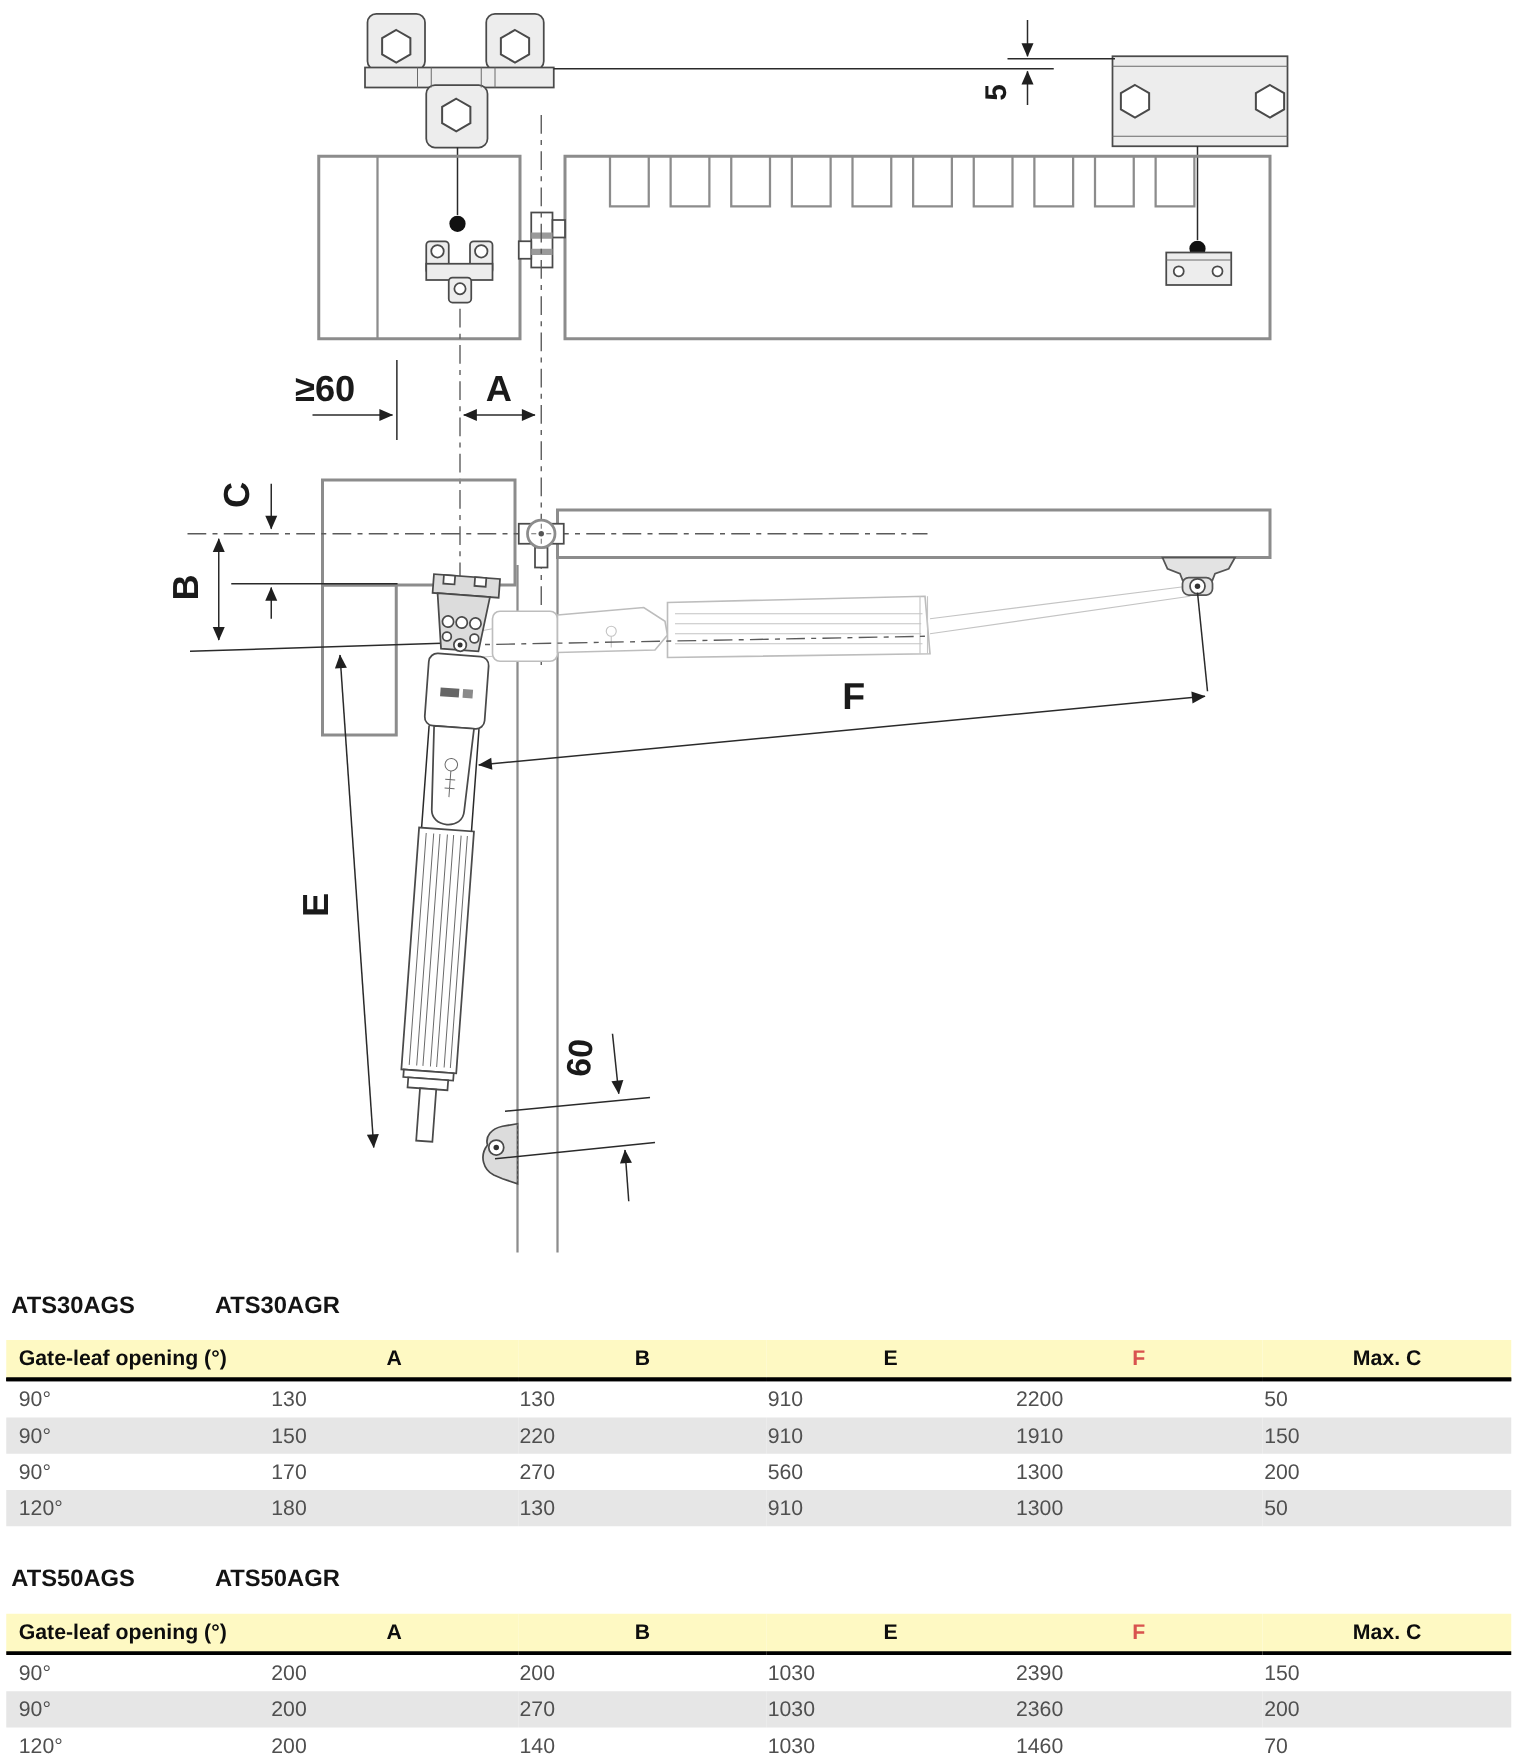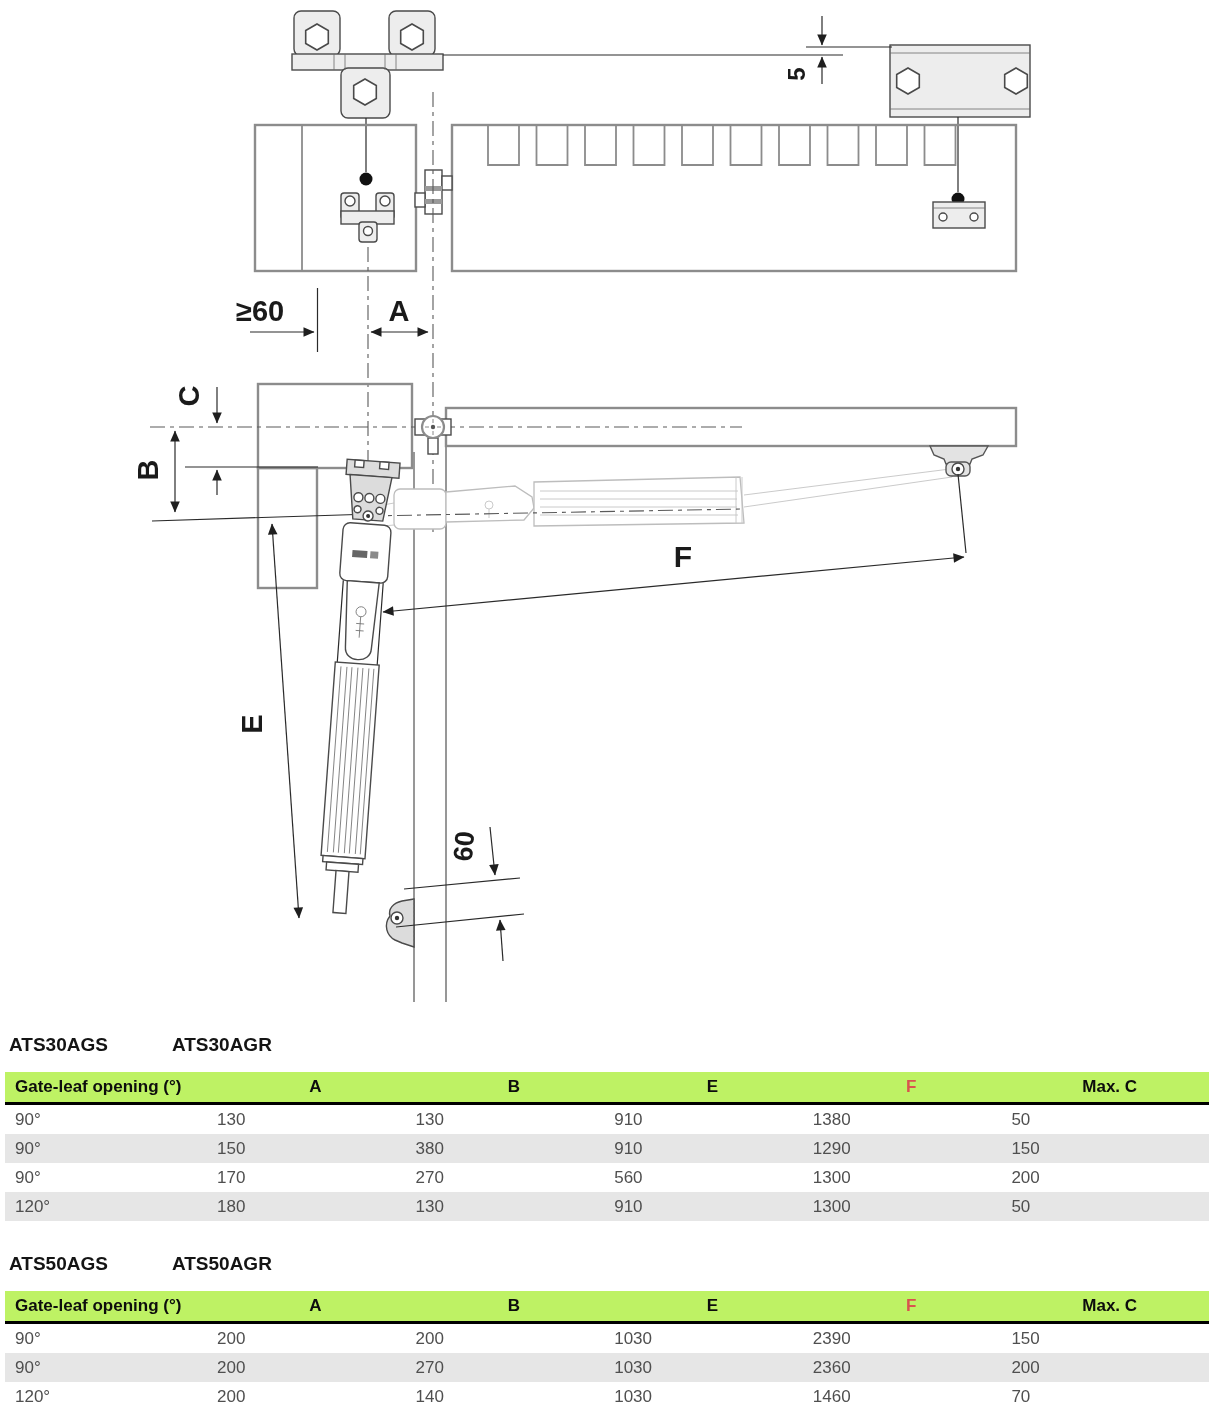--- a/index.html
+++ b/index.html
@@ -22,21 +22,21 @@
   .dtxt-s{font:bold 24px "Liberation Sans",sans-serif;fill:#1a1a1a;}
   .dtxt-m{font:bold 27px "Liberation Sans",sans-serif;fill:#1a1a1a;}
   .dtxt-f{font:bold 30px "Liberation Sans",sans-serif;fill:#1a1a1a;}
 
   
   .section{padding:0 5px;}
   .sec1{margin-top:24px;}
   .sec2{margin-top:32px;}
   .models{display:flex;gap:64px;font-weight:bold;font-size:19px;color:#141414;line-height:22px;margin:0 0 16px 4px;}
   table{border-collapse:collapse;width:100%;table-layout:fixed;}
-  thead th{background:#bef264;font-size:17px;font-weight:bold;color:#0d0d0d;height:28px;border-bottom:3px solid #000;text-align:center;}
+  thead th{background:#fef9c3;font-size:17px;font-weight:bold;color:#0d0d0d;height:28px;border-bottom:3px solid #000;text-align:center;}
   th.c1,td.c1{text-align:left;padding-left:10px;width:200px;}
   td{font-size:17px;color:#4f4f4f;height:27px;}
   tbody tr:nth-child(even){background:#e6e6e6;}
   th.fred{color:#d9534f;}
   .sec2 table{border-bottom:4px solid #000;}
 </style>
 </head>
 <body>
 
 <div class="drawing-wrap">
@@ -247,29 +247,29 @@
         <th class="fred">F</th>
         <th>Max. C</th>
       </tr>
     </thead>
     <tbody>
       <tr>
         <td class="c1">90°</td>
         <td>130</td>
         <td>130</td>
         <td>910</td>
-        <td>1380</td>
+        <td>2200</td>
         <td>50</td>
       </tr>
       <tr>
         <td class="c1">90°</td>
         <td>150</td>
-        <td>380</td>
+        <td>220</td>
         <td>910</td>
-        <td>1290</td>
+        <td>1910</td>
         <td>150</td>
       </tr>
       <tr>
         <td class="c1">90°</td>
         <td>170</td>
         <td>270</td>
         <td>560</td>
         <td>1300</td>
         <td>200</td>
       </tr>

